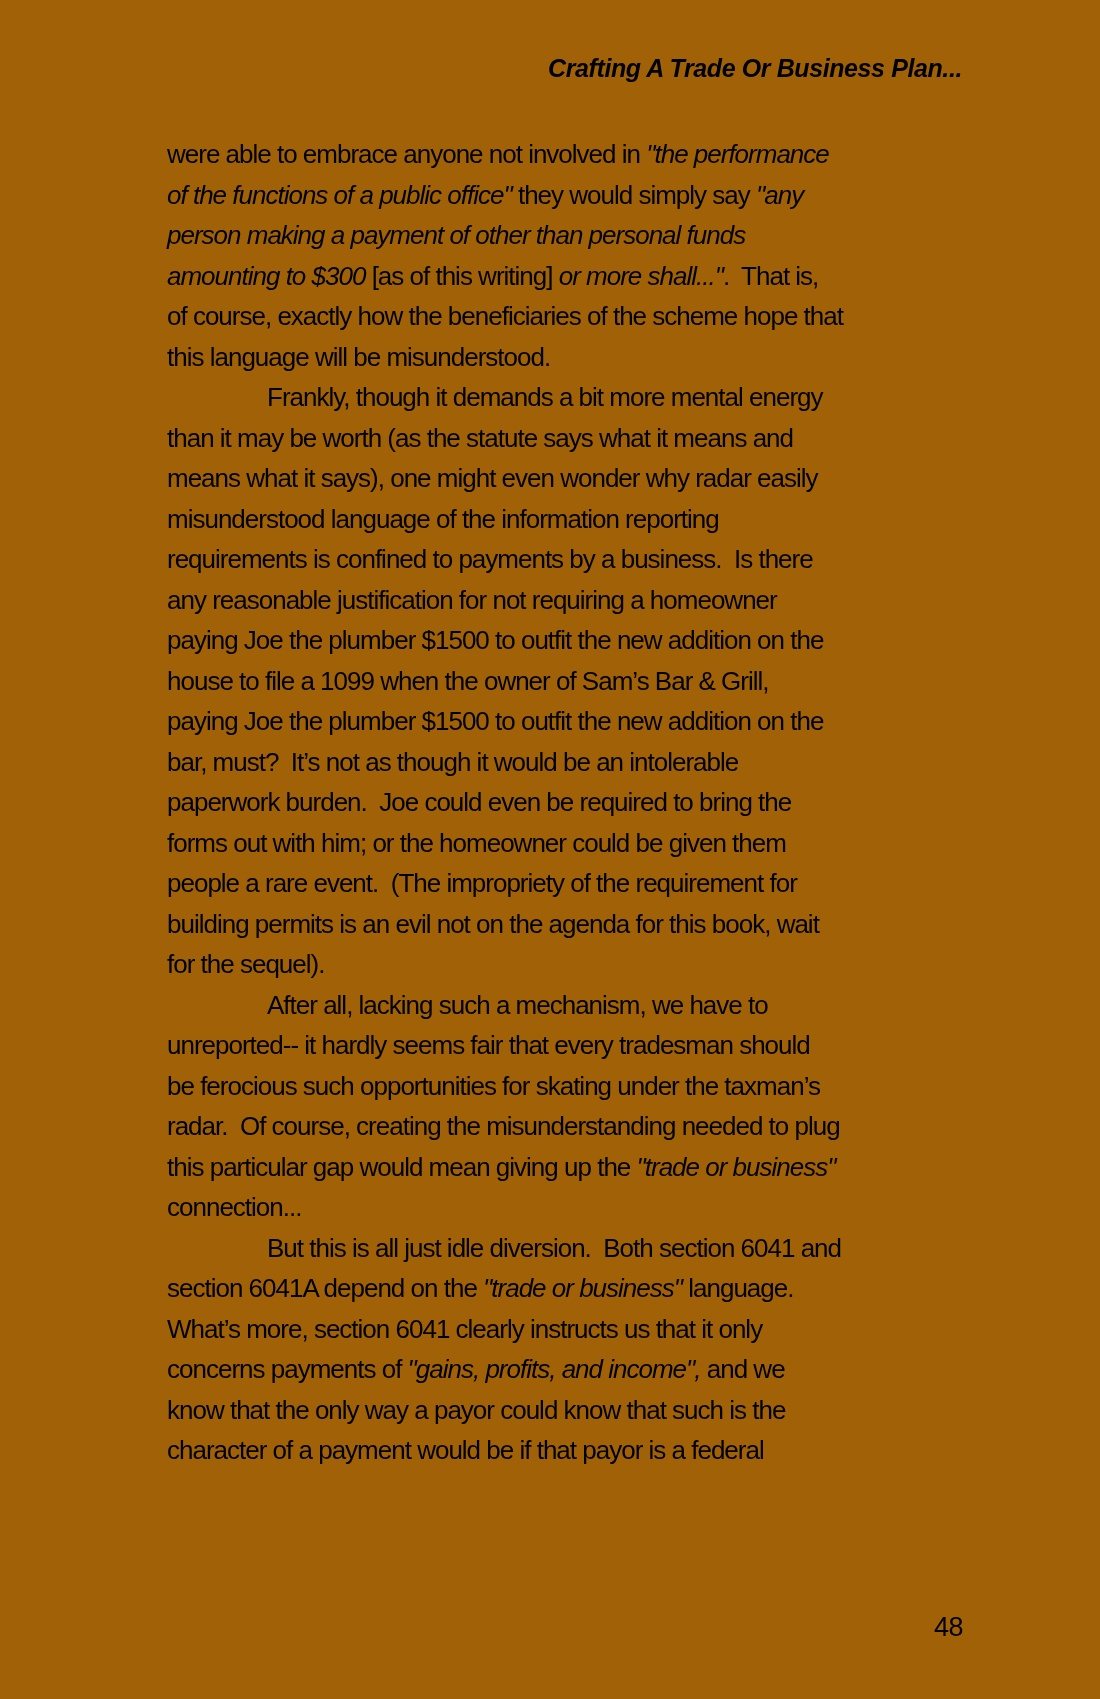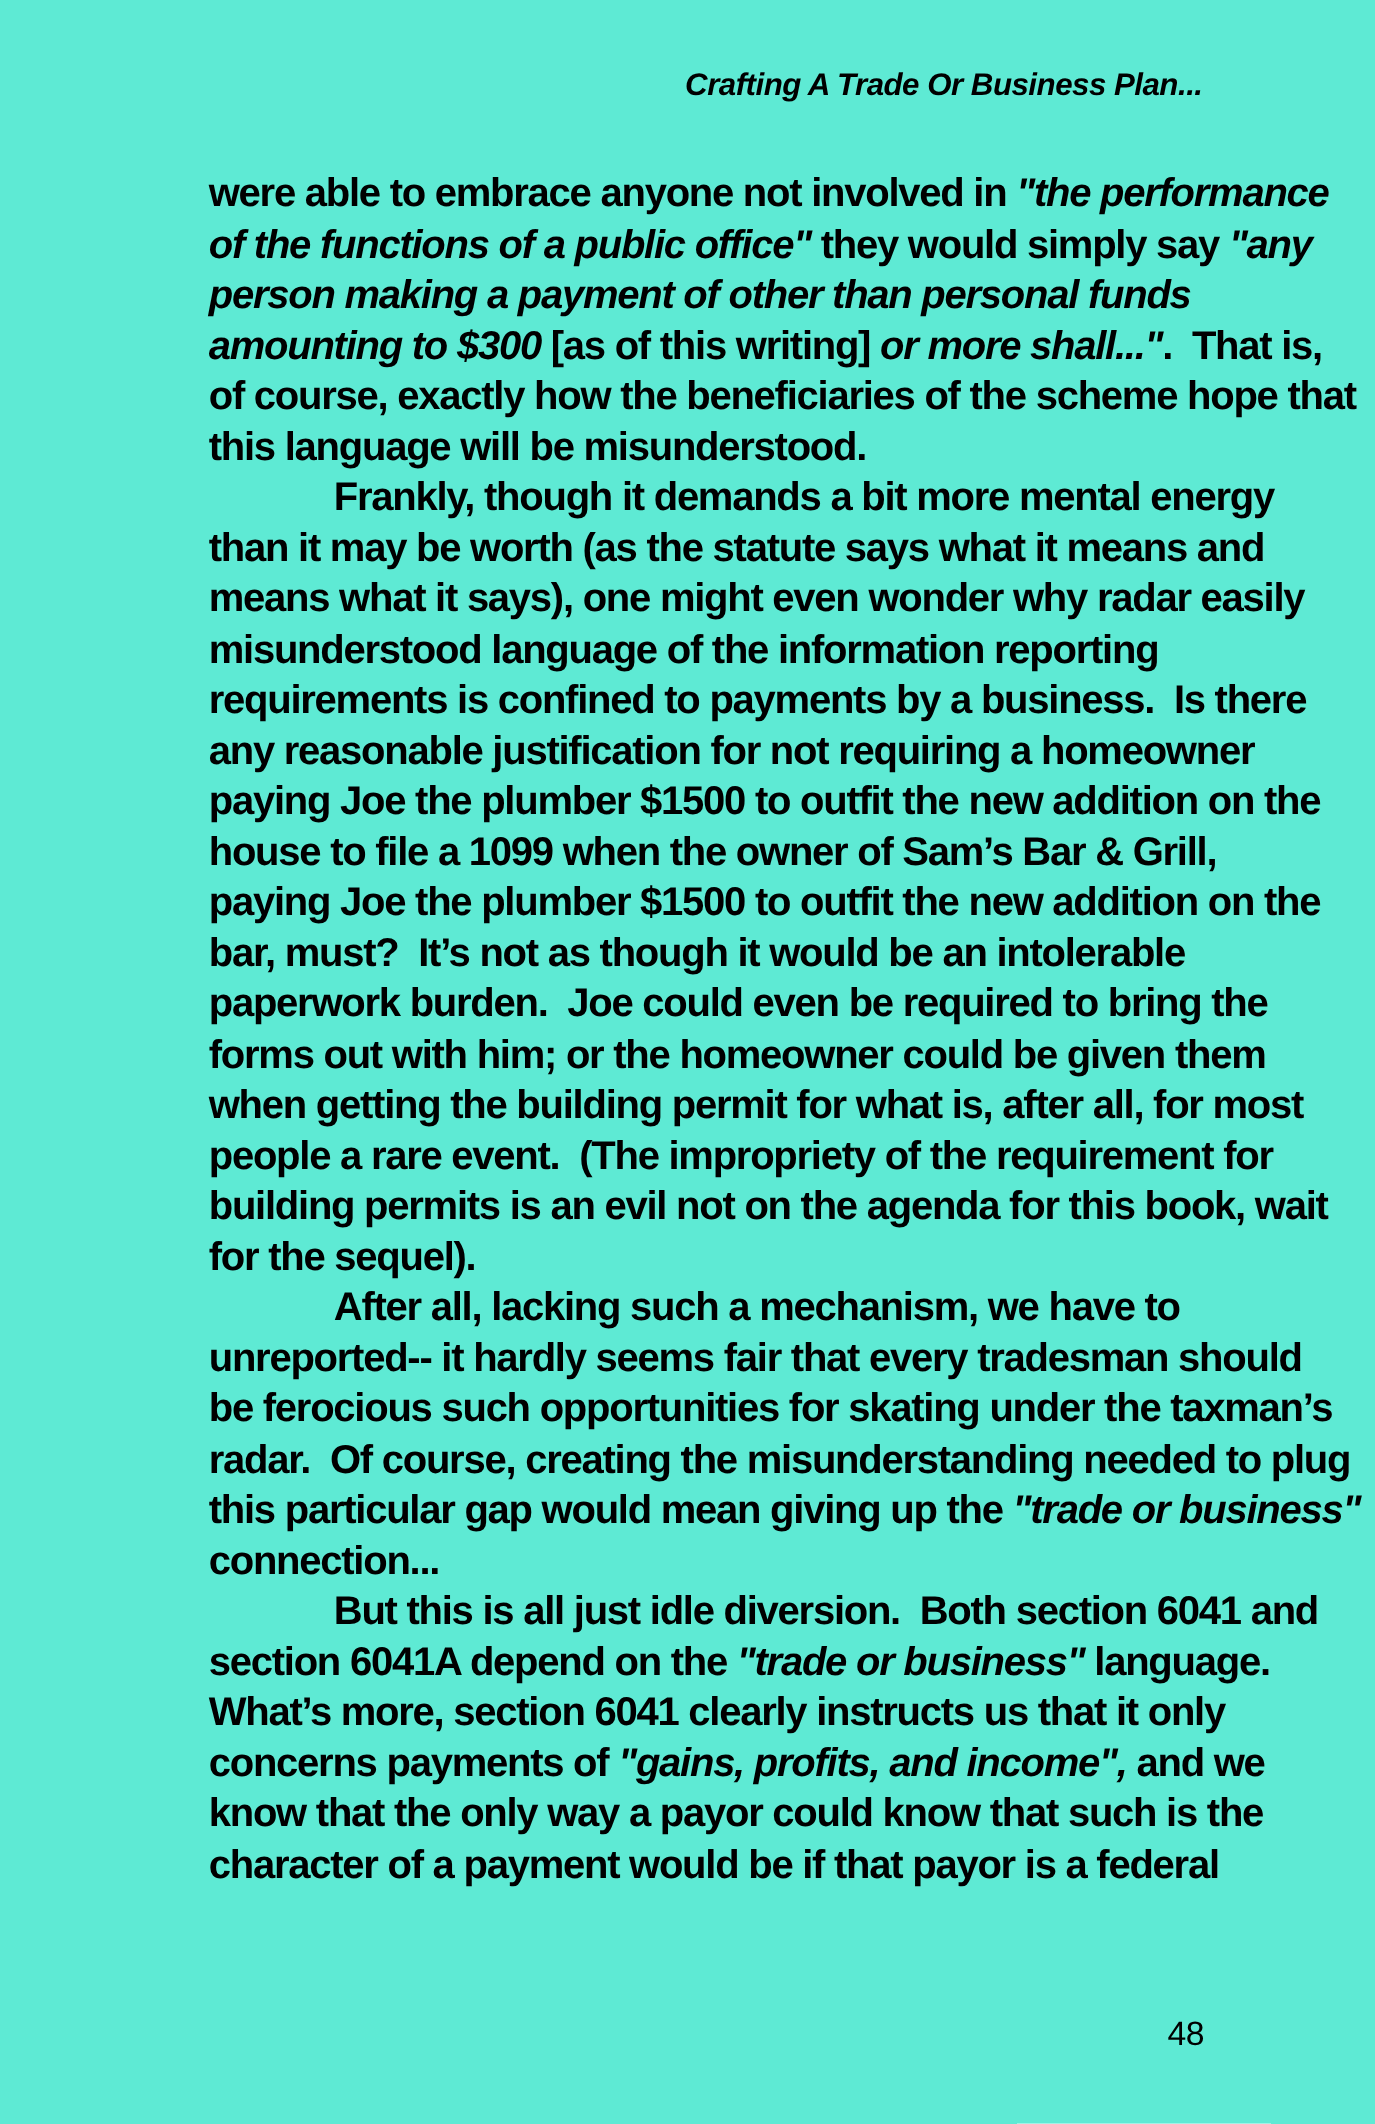--- a/index.html
+++ b/index.html
@@ -6,21 +6,21 @@
     margin: 0;
     padding: 0;
     background: #ffffff;
     color: #000000;
     font-family: "Liberation Sans", sans-serif;
   }
   .page {
     position: relative;
     width: 1100px;
     height: 1699px;
-    background: #5eead4;
+    background: #a16207;
     overflow: hidden;
   }
   .running-header {
     position: absolute;
     top: 54px;
     left: 0;
     right: 138px;
     text-align: right;
     font-size: 25px;
     font-weight: bold;
@@ -29,25 +29,24 @@
     white-space: pre;
   }
   .body-text {
     position: absolute;
     left: 167px;
     top: 134px;
     width: 830px;
   }
   .line {
     white-space: pre;
-    font-size: 32px;
+    font-size: 26px;
     line-height: 40.5px;
     height: 40.5px;
     letter-spacing: -1px;
-    font-weight: bold;
   }
   .line.indent {
     padding-left: 100px;
   }
   .ital {
     font-style: italic;
   }
   .page-number {
     position: absolute;
     left: 934px;
@@ -74,21 +73,20 @@
       <div class="line"><span>means what it says), one might even wonder why radar easily</span></div>
       <div class="line"><span>misunderstood language of the information reporting</span></div>
       <div class="line"><span>requirements is confined to payments by a business.  Is there</span></div>
       <div class="line"><span>any reasonable justification for not requiring a homeowner</span></div>
       <div class="line"><span>paying Joe the plumber $1500 to outfit the new addition on the</span></div>
       <div class="line"><span>house to file a 1099 when the owner of Sam’s Bar &amp; Grill,</span></div>
       <div class="line"><span>paying Joe the plumber $1500 to outfit the new addition on the</span></div>
       <div class="line"><span>bar, must?  It’s not as though it would be an intolerable</span></div>
       <div class="line"><span>paperwork burden.  Joe could even be required to bring the</span></div>
       <div class="line"><span>forms out with him; or the homeowner could be given them</span></div>
-      <div class="line"><span>when getting the building permit for what is, after all, for most</span></div>
       <div class="line"><span>people a rare event.  (The impropriety of the requirement for</span></div>
       <div class="line"><span>building permits is an evil not on the agenda for this book, wait</span></div>
       <div class="line"><span>for the sequel).</span></div>
       <div class="line indent"><span>After all, lacking such a mechanism, we have to</span></div>
       <div class="line"><span>unreported-- it hardly seems fair that every tradesman should</span></div>
       <div class="line"><span>be ferocious such opportunities for skating under the taxman’s</span></div>
       <div class="line"><span>radar.  Of course, creating the misunderstanding needed to plug</span></div>
       <div class="line"><span>this particular gap would mean giving up the </span><span class="ital">"trade or business"</span></div>
       <div class="line"><span>connection...</span></div>
       <div class="line indent"><span>But this is all just idle diversion.  Both section 6041 and</span></div>

